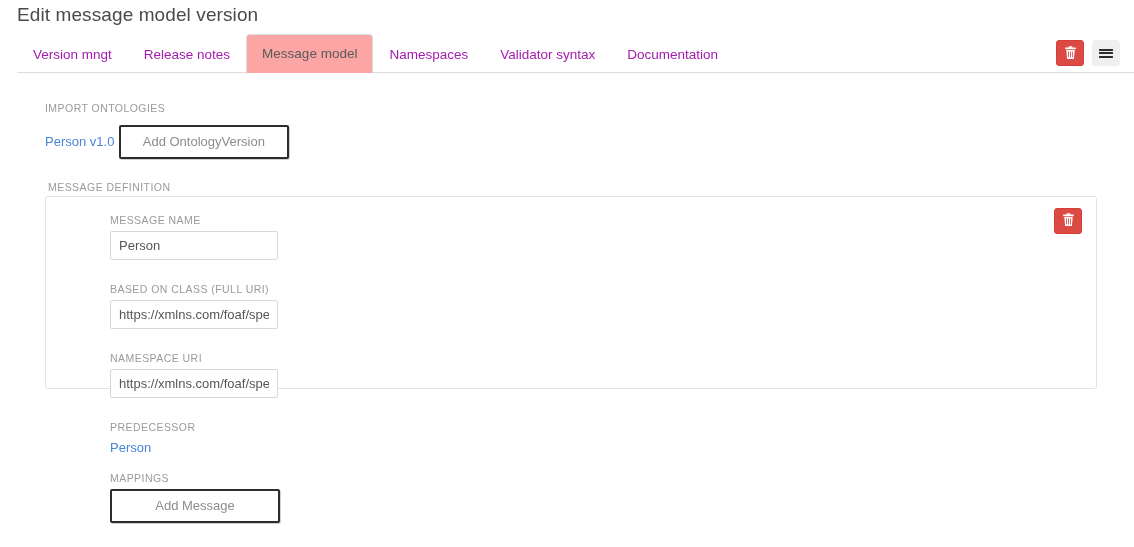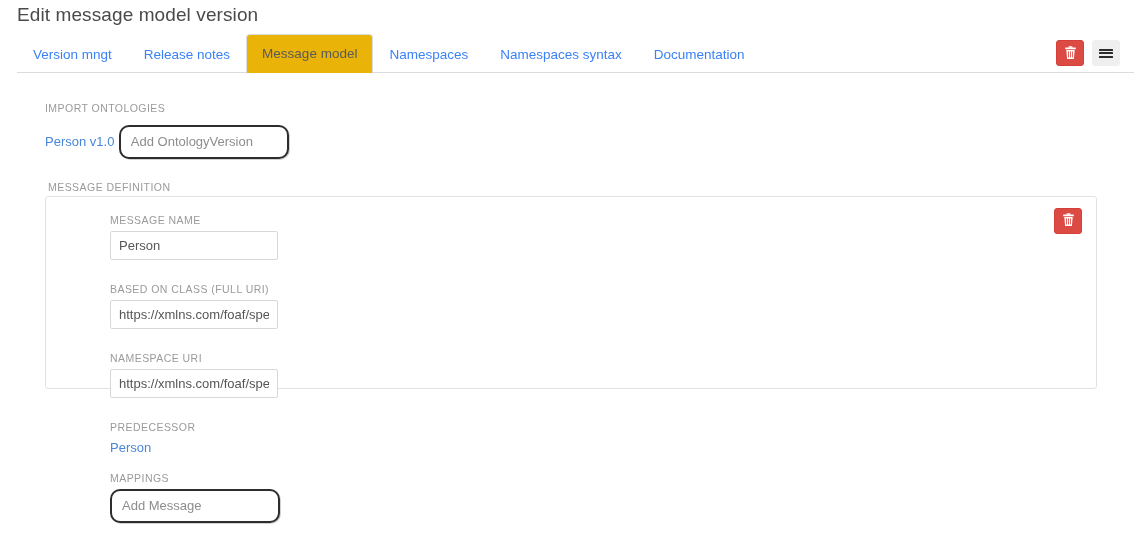--- a/index.html
+++ b/index.html
@@ -50,33 +50,33 @@
     position: absolute;
     left: 17px;
     bottom: 0;
     display: flex;
     align-items: flex-end;
     height: 35px;
   }
   .tab {
     font-size: 13.5px;
     line-height: 16px;
-    color: #3b82f6;
+    color: #a21caf;
     padding: 9px 15px 10px 15px;
     white-space: nowrap;
     cursor: pointer;
     background: transparent;
     border: 1px solid transparent;
     border-bottom: none;
     position: relative;
     text-decoration: none;
   }
   .tab.active {
     color: #5a5a5a;
-    background: #eab308;
+    background: #fca5a5;
     border: 1px solid #dcdcdc;
     border-bottom: 1px solid #ffffff;
     border-radius: 4px 4px 0 0;
     padding-top: 11px;
     padding-bottom: 11px;
     margin-bottom: -1px;
     z-index: 3;
   }
 
   
@@ -147,27 +147,27 @@
     text-decoration: none;
     cursor: pointer;
     display: inline-block;
   }
 
   
   .add-btn {
     display: inline-block;
     background: #ffffff;
     border: 2px solid #2d2d2d;
-    border-radius: 10px;
+    border-radius: 2px;
     box-shadow: 1px 1px 0 rgba(0,0,0,0.18);
     font-size: 13px;
     line-height: 17px;
     color: #8d8d8d;
     padding: 6px 10px 7px 10px;
-    text-align: left;
+    text-align: center;
     cursor: pointer;
     font-family: "Liberation Sans", sans-serif;
   }
 
   
   .import-block {
     position: absolute;
     left: 45px;
     top: 29px;
   }
@@ -236,21 +236,21 @@
 
 <div class="page-title">Edit message model version</div>
 
 <div class="tabbar">
   <div class="tabbar-underline"></div>
   <div class="tabs">
     <div class="tab">Version mngt</div>
     <div class="tab">Release notes</div>
     <div class="tab active">Message model</div>
     <div class="tab">Namespaces</div>
-    <div class="tab">Namespaces syntax</div>
+    <div class="tab">Validator syntax</div>
     <div class="tab">Documentation</div>
   </div>
 </div>
 
 <div class="header-actions">
   <button class="btn-danger">
     <span>
       <svg width="13" height="14" viewBox="0 0 13 14" aria-hidden="true">
         <rect x="1.2" y="1.4" width="10.6" height="1.9" rx="0.3" fill="#ffffff"></rect>
         <rect x="4.6" y="0.2" width="3.8" height="1.5" rx="0.3" fill="#ffffff"></rect>

